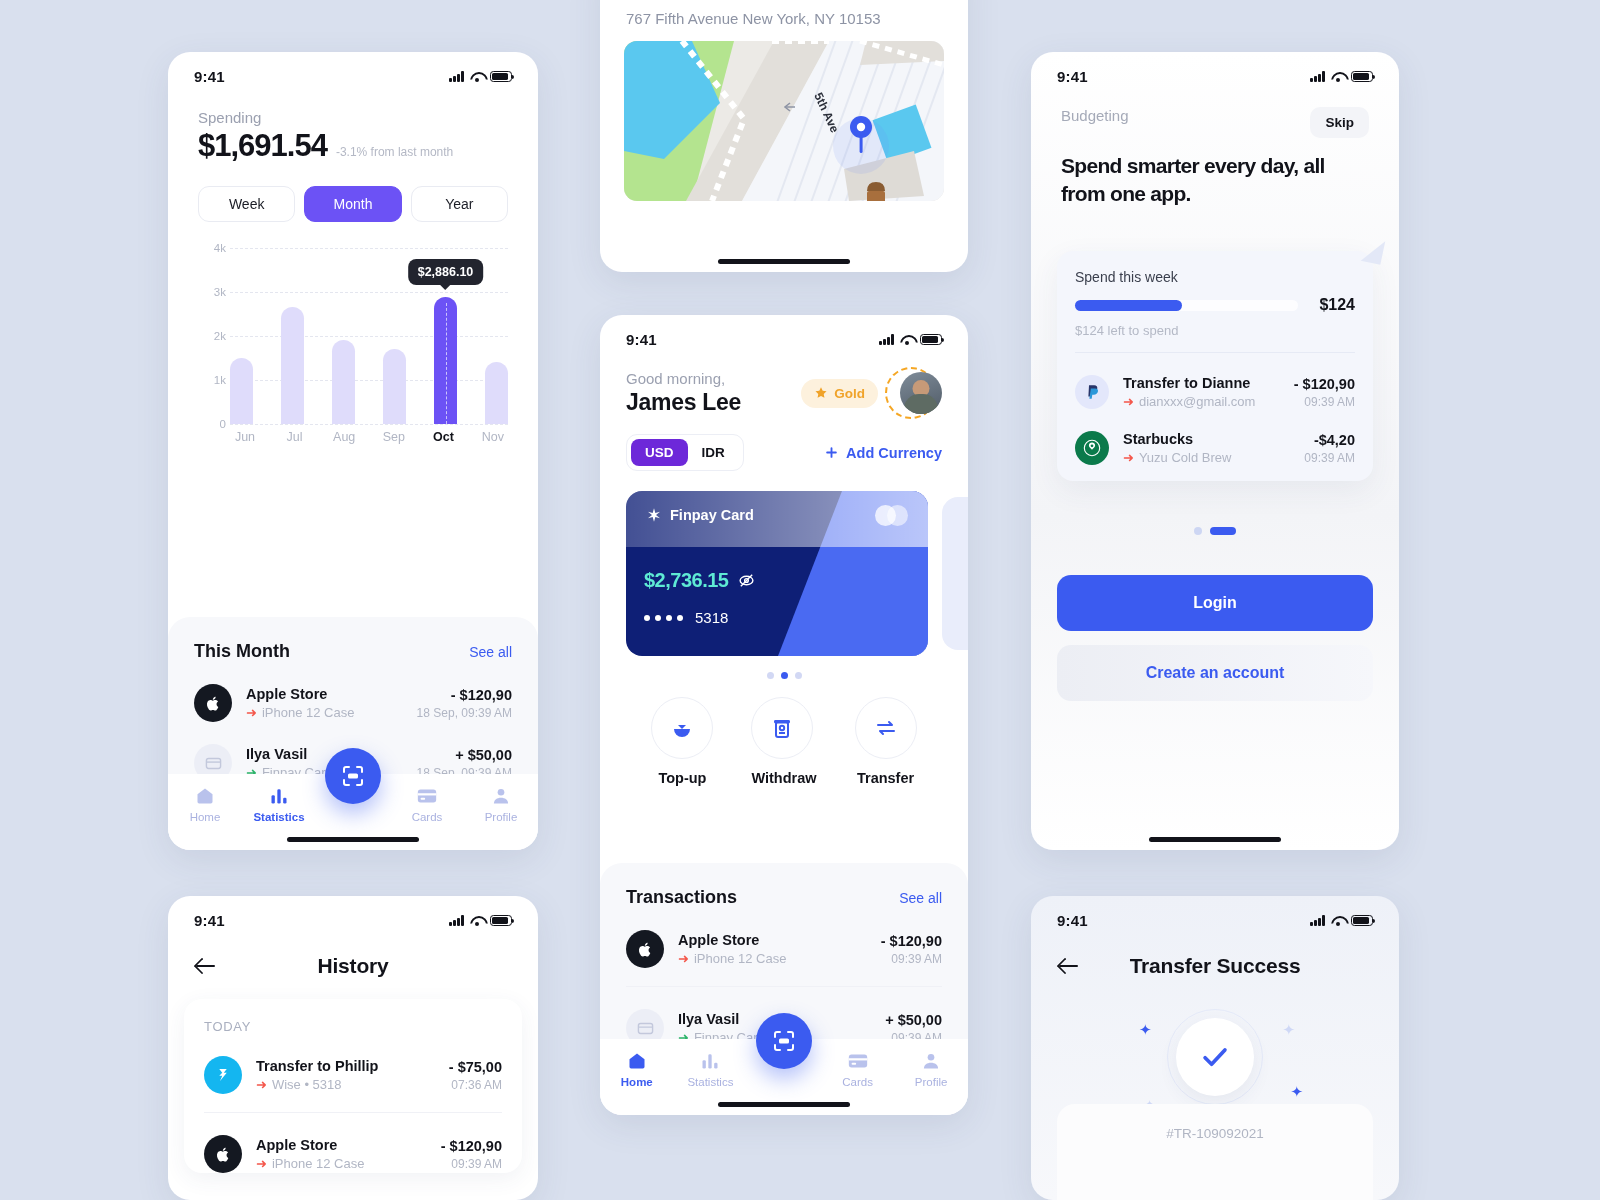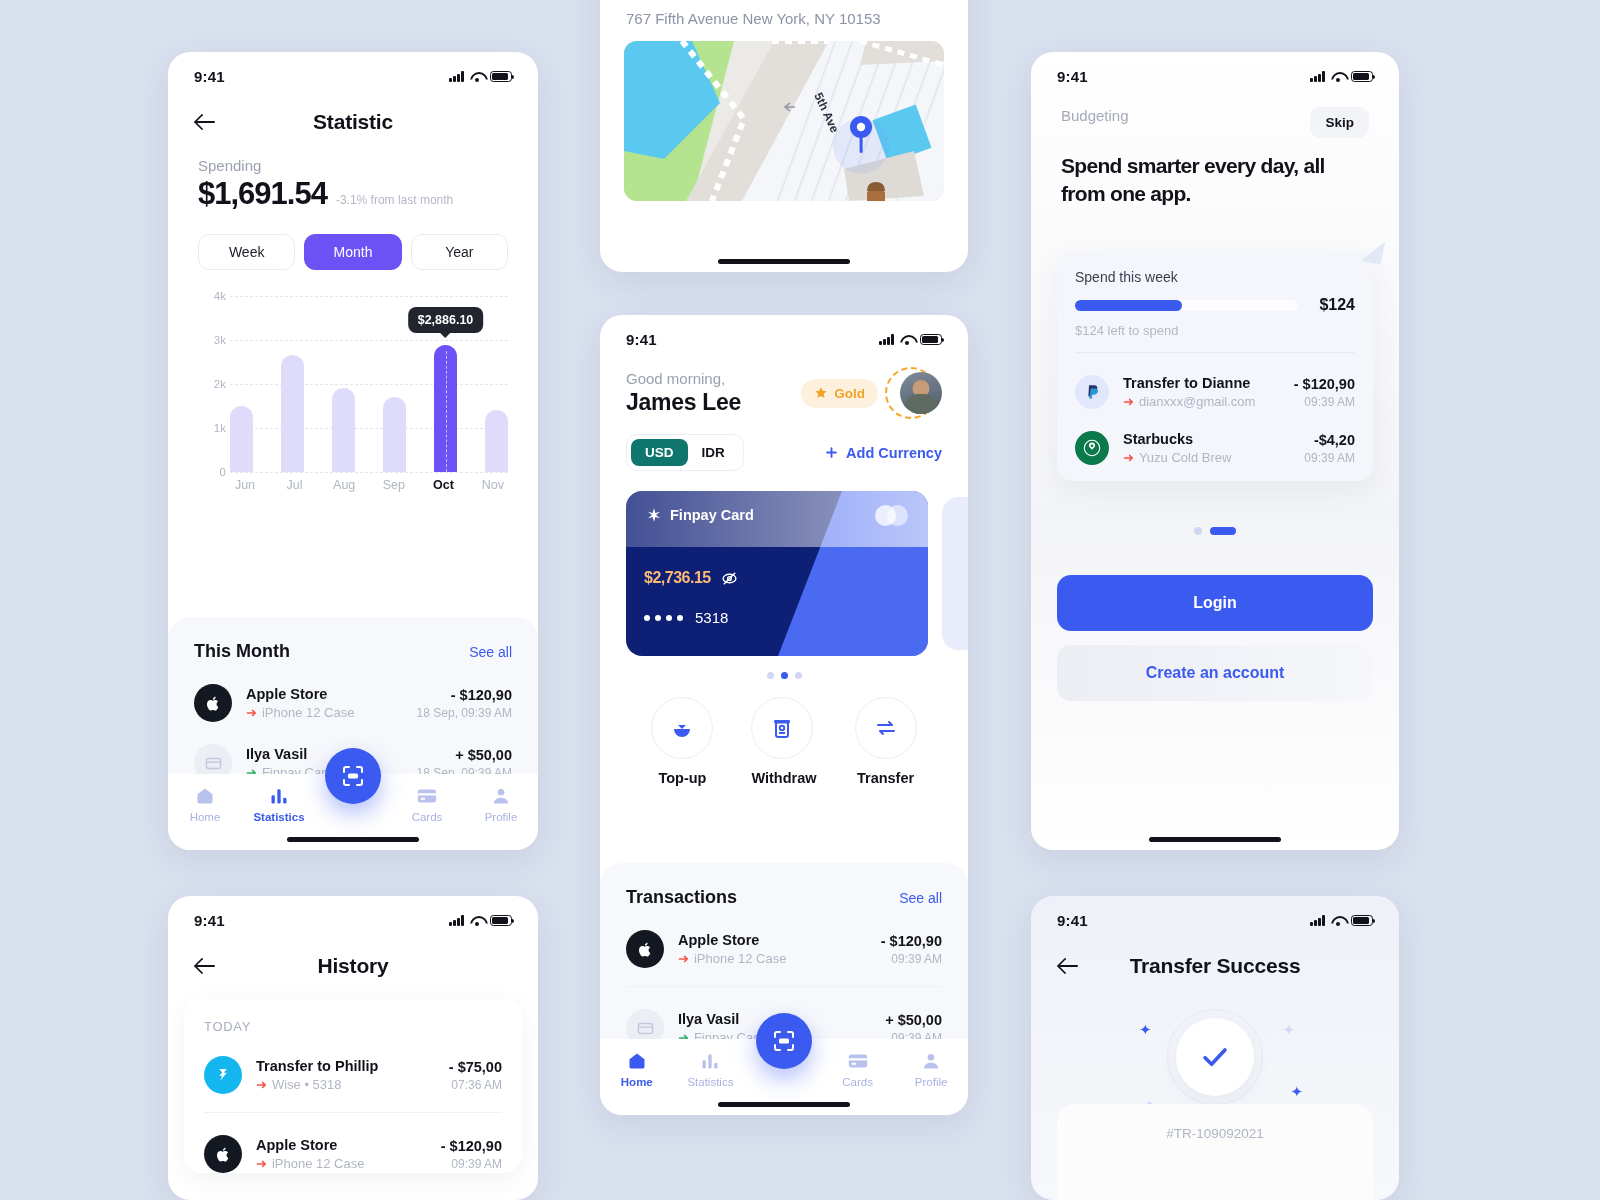--- a/index.html
+++ b/index.html
@@ -138,40 +138,40 @@
   .avatar:before{content:"";position:absolute;left:50%;top:8px;transform:translateX(-50%);
     width:17px;height:17px;border-radius:50%;background:#c79a78;}
   .avatar:after{content:"";position:absolute;left:50%;bottom:0;transform:translateX(-50%);
     width:34px;height:20px;border-radius:15px 15px 0 0;background:#5e6b63;}
   .avring{position:absolute;width:52px;height:52px;border-radius:50%;
     border:2px dashed #f5a623;top:-5px;left:-5px;}
   .curr-row{padding:18px 26px 0 26px;display:flex;align-items:center;justify-content:space-between;}
   .curr{display:flex;background:#fff;border:1.4px solid #eceef5;border-radius:11px;padding:4px;}
   .curr span{padding:6px 14px;border-radius:8px;font-size:13.5px;font-weight:bold;color:#12131a;
     cursor:pointer;}
-  .curr span.on{background:#0f766e;color:#fff;}
+  .curr span.on{background:#6d28d9;color:#fff;}
   .addcur{display:flex;align-items:center;gap:7px;font-size:14.5px;color:#3b5bf0;font-weight:bold;
     cursor:pointer;}
   .cardwrap{position:relative;margin:20px 0 0 26px;height:165px;}
   .ccard{position:absolute;left:0;top:0;width:302px;height:165px;border-radius:16px;
     overflow:hidden;background:#0e1f76;}
   .ccard .wave1{position:absolute;right:-10px;top:0;width:160px;height:100%;
     background:#4a6af2;clip-path:polygon(40% 0,100% 0,100% 100%,0 100%);}
   .ccard .wave2{position:absolute;right:-10px;top:0;width:108px;height:100%;
     background:#c3cefb;clip-path:polygon(45% 0,100% 0,100% 100%,5% 100%);}
   .ccard .glass{position:absolute;left:0;right:0;top:0;height:56px;
     background:linear-gradient(90deg,rgba(255,255,255,.22),rgba(255,255,255,.62));}
   .cc-top{position:absolute;left:0;right:0;top:0;height:48px;display:flex;align-items:center;
     justify-content:space-between;padding:0 20px;}
   .cc-brand{display:flex;align-items:center;gap:8px;font-size:14.5px;font-weight:bold;color:#fff;}
   .mc{display:flex;}
   .mc i{display:block;width:21px;height:21px;border-radius:50%;background:rgba(255,255,255,.75);}
   .mc i:last-child{margin-left:-9px;background:rgba(255,255,255,.55);}
   .cc-bal{position:absolute;left:18px;top:78px;display:flex;align-items:center;gap:10px;}
-  .cc-bal b{font-size:16px;color:#fdba74;letter-spacing:-.5px;}
+  .cc-bal b{font-size:20px;color:#5eead4;letter-spacing:-.5px;}
   .cc-num{position:absolute;left:18px;top:118px;display:flex;align-items:center;gap:12px;
     color:#fff;font-size:15px;}
   .dots4{display:flex;gap:5px;}
   .dots4 i{width:6px;height:6px;border-radius:50%;background:#fff;display:block;}
   .ccard2{position:absolute;left:316px;top:6px;width:180px;height:153px;border-radius:16px;
     background:#e9edfb;}
   .pagedots{display:flex;justify-content:center;gap:7px;margin-top:16px;}
   .pagedots i{width:7px;height:7px;border-radius:50%;background:#d2d8f4;display:block;}
   .pagedots i.on{background:#3b5bf0;}
   .acts{display:flex;justify-content:center;gap:38px;margin-top:18px;}
@@ -244,24 +244,20 @@
           <i></i>
           <i></i>
         </span>
       <span class="wifi"></span>
       <span class="batt">
           <span></span>
         </span>
     </div>
   </div>
 
-  <div class="p1-nav">
-    <div class="backarrow"></div>
-    <div class="navtitle">Statistic</div>
-  </div>
 
   <div class="p1-body">
     <div class="lbl-spending">Spending</div>
     <div class="amt-row">
       <div class="amt-big">$1,691.54</div>
       <div class="amt-delta">-3.1% from last month</div>
     </div>
 
     <div class="segctrl">
       <div class="seg">Week</div>

